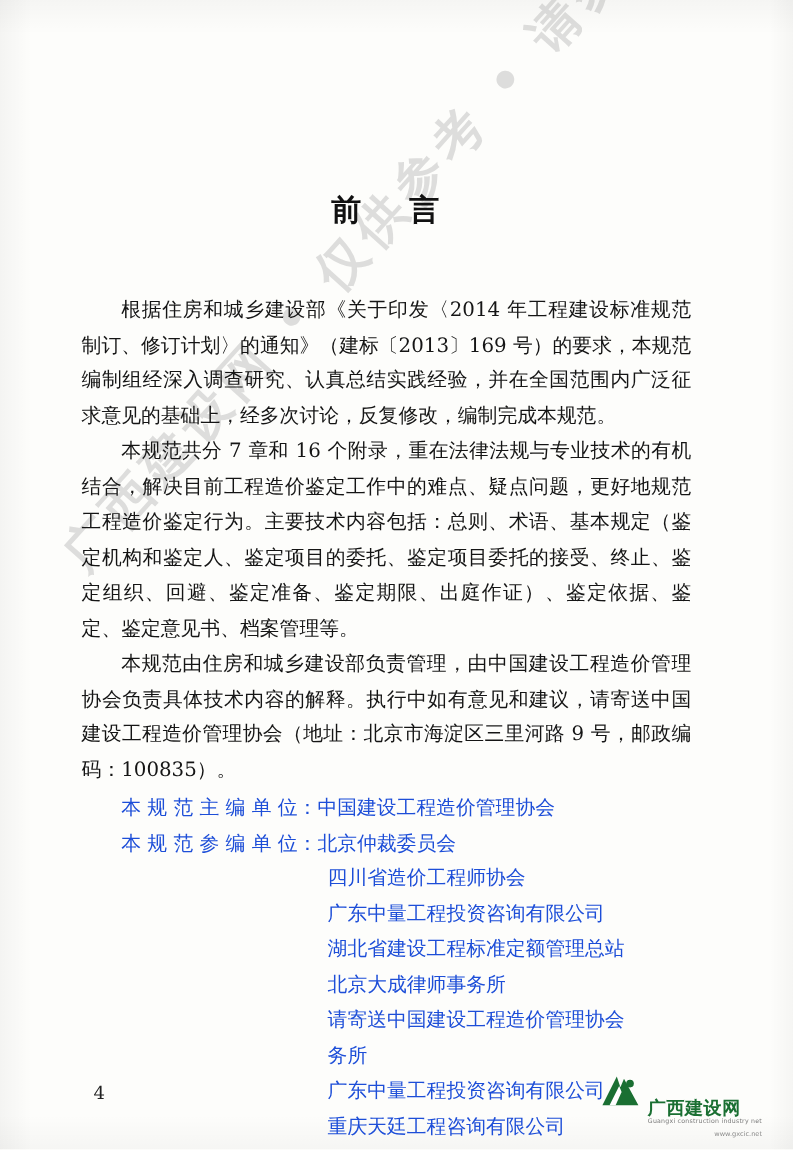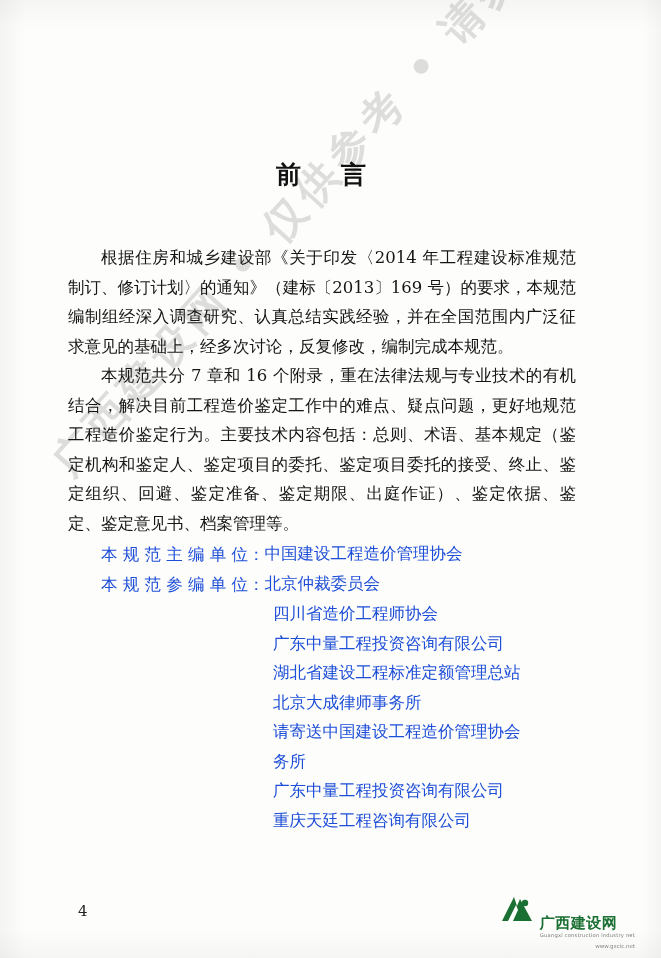--- a/index.html
+++ b/index.html
@@ -76,21 +76,20 @@
     display: flex;
     align-items: flex-start;
     text-indent: 0;
   }
   .unit-row .label {
     white-space: nowrap;
     padding-left: 33px;
   }
   .unit-row .value {
     flex: 1;
-    font-family: Liberation Mono, monospace;
   }
   .unit-sub {
     padding-left: 205px;
   }
   .unit-sub-cont {
     padding-left: 205px;
   }
 
   .page-number {
     position: absolute;
@@ -180,20 +179,21 @@
 
   <div class="content">
 
     <div class="doc-title">
       <span>前</span><span class="gap"></span><span>言</span>
     </div>
 
     <div class="body-text">
       <p class="para">根据住房和城乡建设部《关于印发〈2014 年工程建设标准规范制订、修订计划〉的通知》（建标〔2013〕169 号）的要求，本规范编制组经深入调查研究、认真总结实践经验，并在全国范围内广泛征求意见的基础上，经多次讨论，反复修改，编制完成本规范。</p>
       <p class="para">本规范共分 7 章和 16 个附录，重在法律法规与专业技术的有机结合，解决目前工程造价鉴定工作中的难点、疑点问题，更好地规范工程造价鉴定行为。主要技术内容包括：总则、术语、基本规定（鉴定机构和鉴定人、鉴定项目的委托、鉴定项目委托的接受、终止、鉴定组织、回避、鉴定准备、鉴定期限、出庭作证）、鉴定依据、鉴定、鉴定意见书、档案管理等。</p>
+      <p class="para">本规范由住房和城乡建设部负责管理，由中国建设工程造价管理协会负责具体技术内容的解释。执行中如有意见和建议，请寄送中国建设工程造价管理协会（地址：北京市海淀区三里河路 9 号，邮政编码：100835）。</p>
     </div>
 
     <div class="units-block">
       <div class="unit-row">
         <span class="label">本 规 范 主 编 单 位：</span>
         <span class="value">中国建设工程造价管理协会</span>
       </div>
       <div class="unit-row">
         <span class="label">本 规 范 参 编 单 位：</span>
         <span class="value">北京仲裁委员会</span>

